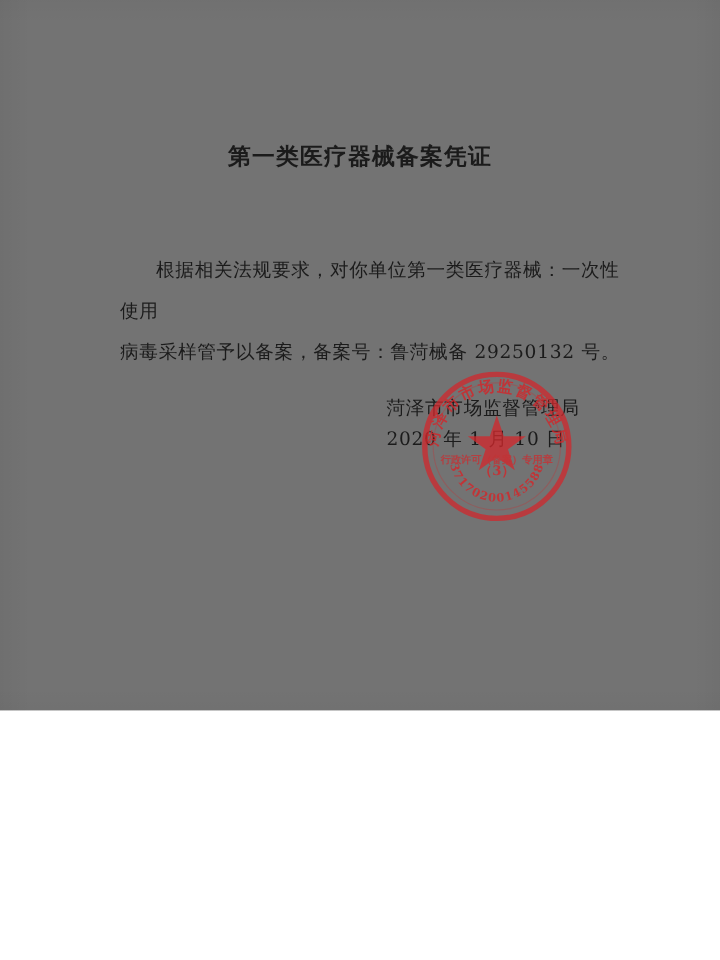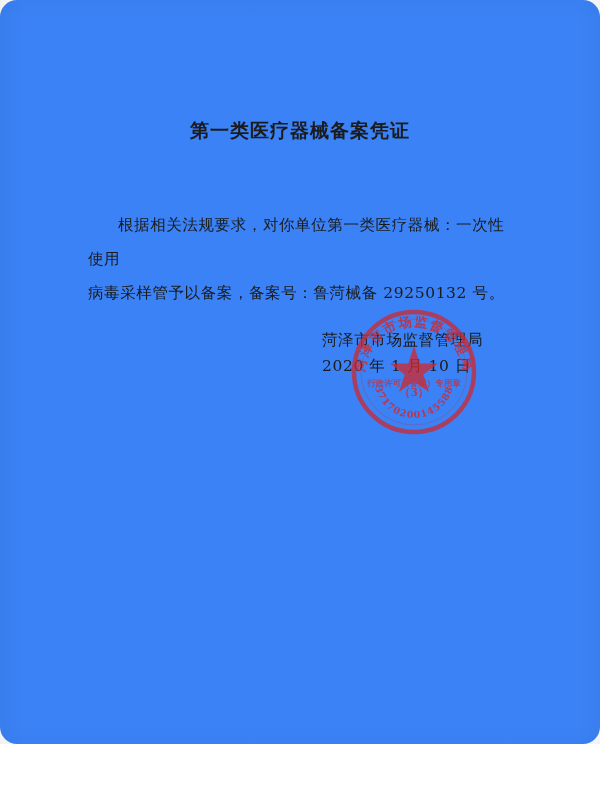--- a/index.html
+++ b/index.html
@@ -10,24 +10,23 @@
     width: 600px;
     height: 800px;
     background: #ffffff;
     font-family: "DejaVu Sans", "Liberation Sans", sans-serif;
     overflow: hidden;
   }
 
   .page {
     position: relative;
     width: 600px;
-    height: 744px;
-    background: #3b82f6;
+    height: 592px;
+    background: #737373;
     box-sizing: border-box;
-    border-radius: 17px;
   }
 
   
   .paper-tint {
     position: absolute;
     inset: 0;
     background:
       linear-gradient(90deg, rgba(0,0,0,0.035) 0px, rgba(0,0,0,0.0) 26px),
       linear-gradient(270deg, rgba(0,0,0,0.03) 0px, rgba(0,0,0,0.0) 22px),
       linear-gradient(180deg, rgba(0,0,0,0.025) 0px, rgba(0,0,0,0.0) 20px),
@@ -55,21 +54,21 @@
     font-family: "DejaVu Serif", "Liberation Serif", serif;
     font-size: 15.5px;
     letter-spacing: 0.6px;
     color: #1b1b1b;
     white-space: nowrap;
   }
 
   .body-block {
     position: absolute;
     top: 208px;
-    left: 88px;
+    left: 100px;
     width: 424px;
     font-family: "DejaVu Serif", "Liberation Serif", serif;
     font-size: 15.5px;
     line-height: 34px;
     letter-spacing: 0.6px;
     color: #1b1b1b;
   }
   .body-block .indent {
     display: block;
     text-indent: 30px;

